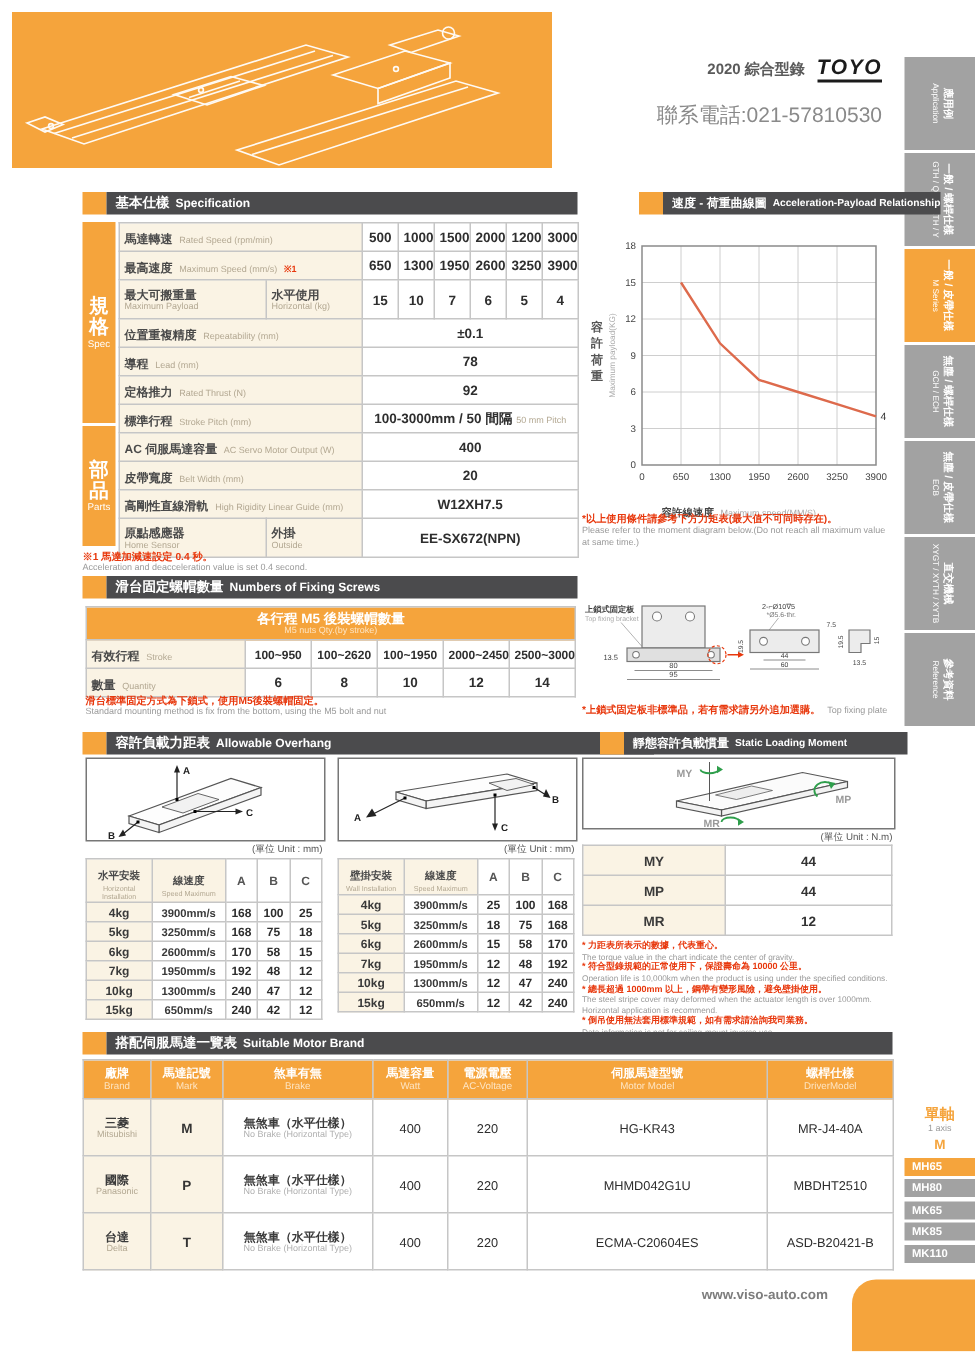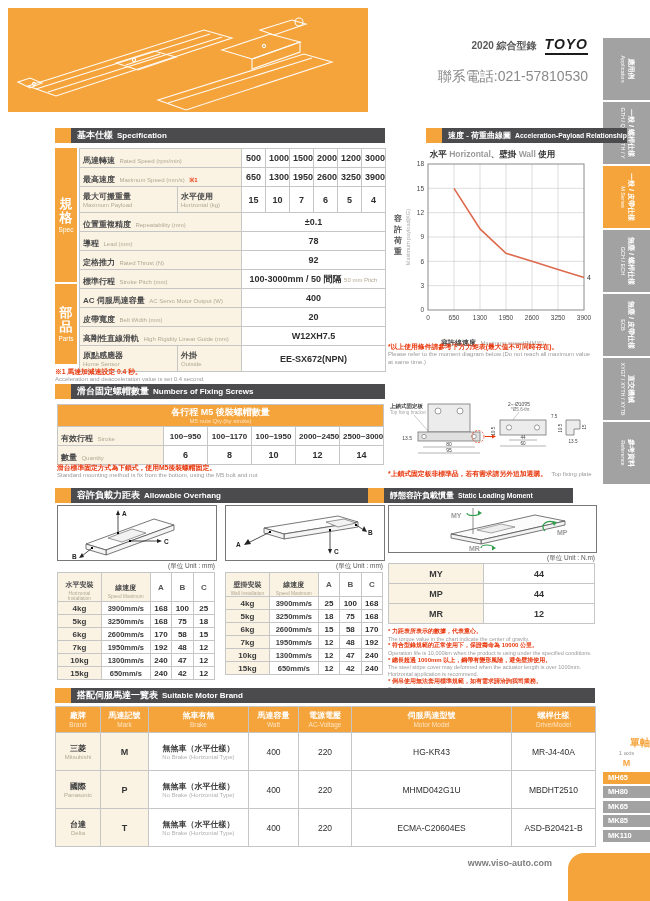--- a/index.html
+++ b/index.html
@@ -15,21 +15,21 @@
   .phone{position:absolute;top:68px;right:62px;font-size:14px;color:#8a8a8a;}
 
   
   .tabs{position:absolute;top:38px;right:0;width:47px;}
   .tab{position:relative;width:47px;height:62px;background:#a2a2a2;margin-bottom:2px;}
   .tab.on{background:#f5a43c;}
   .ti{position:absolute;top:50%;left:50%;transform:translate(-50%,-50%) rotate(90deg);white-space:nowrap;text-align:center;color:#fff;}
   .tzh{font-size:7px;font-weight:bold;line-height:1.25;}
   .ten{font-size:5.5px;line-height:1.2;}
   .mseries{position:absolute;top:736px;right:0;width:47px;text-align:center;}
-  .s-zh{font-size:10px;font-weight:bold;color:#f5a43c;text-align:right;}
+  .s-zh{font-size:10px;font-weight:bold;color:#f5a43c;}
   .s-en{font-size:6px;color:#9a9a9a;line-height:1.1;}
   .s-mark{font-size:9px;font-weight:bold;color:#f5a43c;margin:1px 0 4px 0;}
   .mtab{width:47px;height:12px;line-height:12px;background:#a2a2a2;color:#fff;font-size:7.5px;font-weight:bold;text-align:left;padding-left:5px;box-sizing:border-box;margin-bottom:2.5px;}
   .mtab.on{background:#f5a43c;}
   .blob{position:absolute;right:0;bottom:0;width:82px;height:48px;background:#f5a43c;border-top-left-radius:16px;}
   .site{position:absolute;top:858px;right:98px;font-size:9px;font-weight:bold;color:#7d7d7d;}
 
   
   .sec{position:absolute;height:15px;display:flex;}
   .sq{width:16px;height:15px;background:#f5a43c;}
@@ -303,23 +303,20 @@
             <td class="v" colspan="6">EE-SX672(NPN)</td>
           </tr>
     </tbody>
       </table>
   </div>
   <div class="abs" style="left:55px;top:368px;width:330px;">
     <div class="fn-red">※1 馬達加減速設定 0.4 秒。</div>
     <div class="fn-gray">Acceleration and deacceleration value is set 0.4 second.</div>
   </div>
 
-  <div class="c-title">
-    <span>水平</span> <span class="g">Horizontal</span><span>、壁掛</span> <span class="g">Wall</span> <span>使用</span>
-  </div>
   <svg id="payload-chart" class="abs" style="left:388px;top:158px;" width="207" height="170" viewBox="0 0 207 170">
       <line x1="66" y1="6" x2="66" y2="152" stroke="#c8c8c8" stroke-width="0.6"></line>
       <line x1="92" y1="6" x2="92" y2="152" stroke="#c8c8c8" stroke-width="0.6"></line>
       <line x1="118" y1="6" x2="118" y2="152" stroke="#c8c8c8" stroke-width="0.6"></line>
       <line x1="144" y1="6" x2="144" y2="152" stroke="#c8c8c8" stroke-width="0.6"></line>
       <line x1="170" y1="6" x2="170" y2="152" stroke="#c8c8c8" stroke-width="0.6"></line>
       <line x1="40" y1="127.66666666666667" x2="196" y2="127.66666666666667" stroke="#c8c8c8" stroke-width="0.6"></line>
       <line x1="40" y1="103.33333333333334" x2="196" y2="103.33333333333334" stroke="#c8c8c8" stroke-width="0.6"></line>
       <line x1="40" y1="79" x2="196" y2="79" stroke="#c8c8c8" stroke-width="0.6"></line>
       <line x1="40" y1="54.66666666666667" x2="196" y2="54.66666666666667" stroke="#c8c8c8" stroke-width="0.6"></line>
@@ -375,21 +372,21 @@
     <tbody>
         <tr>
           <td class="ohead" colspan="6" style="height:21px;">
             <div class="hzh">各行程 M5 後裝螺帽數量</div>
             <div class="hen">M5 nuts Qty.(by stroke)</div>
           </td>
         </tr>
     <tr style="height:17px;">
           <td class="lbl"><span class="zh">有效行程</span> <span class="en">Stroke</span></td>
           <td class="v" style="font-size:8px;">100~950</td>
-          <td class="v" style="font-size:8px;">100~1170</td>
+          <td class="v" style="font-size:8px;">100~2620</td>
           <td class="v" style="font-size:8px;">100~1950</td>
           <td class="v" style="font-size:8px;">2000~2450</td>
           <td class="v" style="font-size:8px;">2500~3000</td>
         </tr>
     <tr style="height:17px;">
           <td class="lbl"><span class="zh">數量</span> <span class="en">Quantity</span></td>
           <td class="v">6</td>
           <td class="v">8</td>
           <td class="v">10</td>
           <td class="v">12</td>
@@ -442,21 +439,21 @@
     <span class="fn-gray">Top fixing plate is optional.</span>
   </div>
 
   <div class="sec" style="left:55px;top:488px;width:381px;">
     <div class="sq"></div>
     <div class="bar">
         <span class="bzh">容許負載力距表</span>
         <span class="ben">Allowable Overhang</span>
       </div>
   </div>
-  <div class="sec" style="left:368px;top:488px;width:205px;">
+  <div class="sec" style="left:400px;top:488px;width:205px;">
     <div class="sq"></div>
     <div class="bar small">
         <span class="bzh">靜態容許負載慣量</span>
         <span class="ben">Static Loading Moment</span>
       </div>
   </div>
 
   <div class="dbox" style="left:57px;top:505px;width:158px;height:54px;">
     <svg width="158" height="54" viewBox="0 0 158 54">
       <polygon points="28,38 96,13 116,19 48,44" fill="#fdfdfd" stroke="#555" stroke-width="0.8"></polygon>

